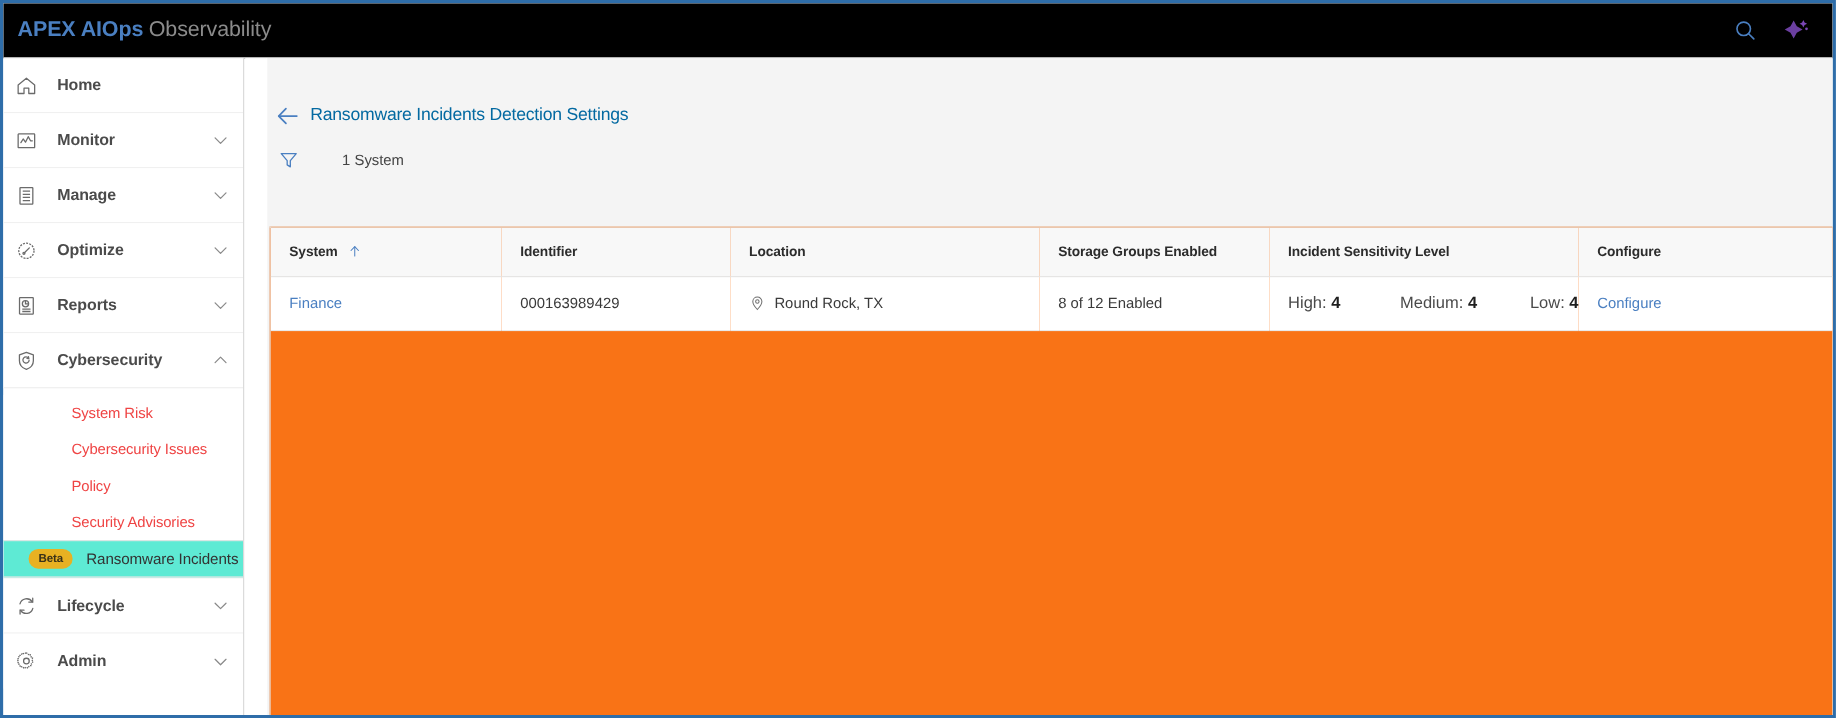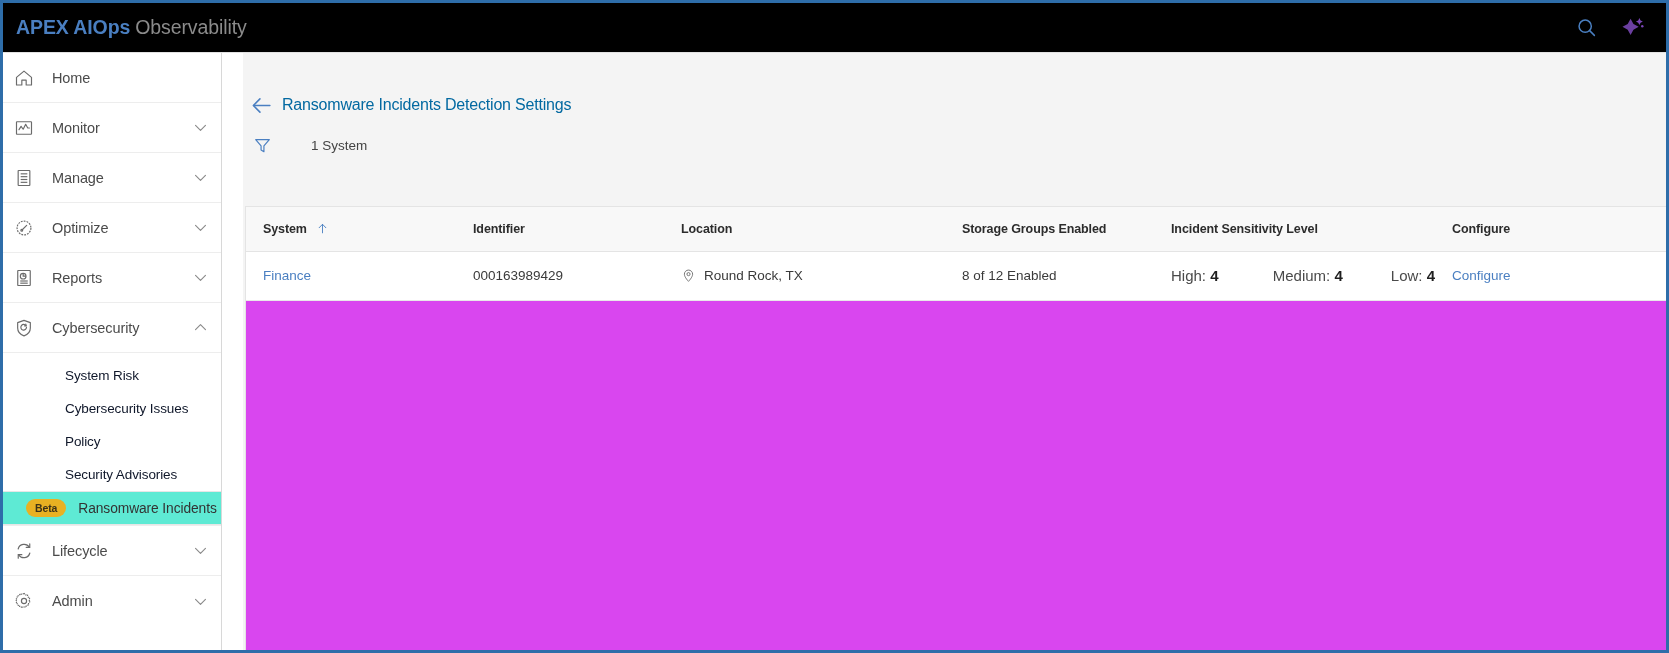--- a/index.html
+++ b/index.html
@@ -83,21 +83,21 @@
     min-width: 26px;
     display: flex;
     align-items: center;
     justify-content: flex-start;
     color: #6b6b6b;
   }
   .nav-label {
     margin-left: 12px;
     font-size: 14.5px;
     color: #4b4b4b;
-    font-weight: normal;
+    font-weight: bold;
     letter-spacing: -0.1px;
     white-space: nowrap;
   }
   .chevron {
     margin-left: auto;
     color: #8a8a8a;
     display: flex;
     align-items: center;
   }
 
@@ -106,21 +106,21 @@
     display: flex;
     align-items: center;
     height: 33px;
     padding-left: 11px;
     cursor: pointer;
     background: #ffffff;
   }
   .sub-label {
     margin-left: 51px;
     font-size: 13.5px;
-    color: #0f172a;
+    color: #ef4444;
     letter-spacing: -0.1px;
     white-space: nowrap;
   }
   .sub-item.selected {
     background: #5eead4;
     border-top: 1px solid #e6e6e6;
     border-bottom: 1px solid #e6e6e6;
     height: 34px;
   }
   .sub-item.selected .sub-label {
@@ -196,21 +196,21 @@
     margin-left: 39px;
     font-size: 13.5px;
     color: #444444;
   }
 
   
   #table-wrap {
     position: absolute;
     left: 2px; top: 153px;
     right: 0; bottom: 0;
-    background: #d946ef;
+    background: #f97316;
     border-top: 1px solid #e4e4e4;
     border-left: 1px solid #e4e4e4;
     overflow: hidden;
   }
   table { width: 100%; border-collapse: collapse; table-layout: fixed; }
   thead tr { background: #f8f8f8; height: 44px; }
   thead th {
     text-align: left;
     font-size: 12.5px;
     color: #2c2c2c;

